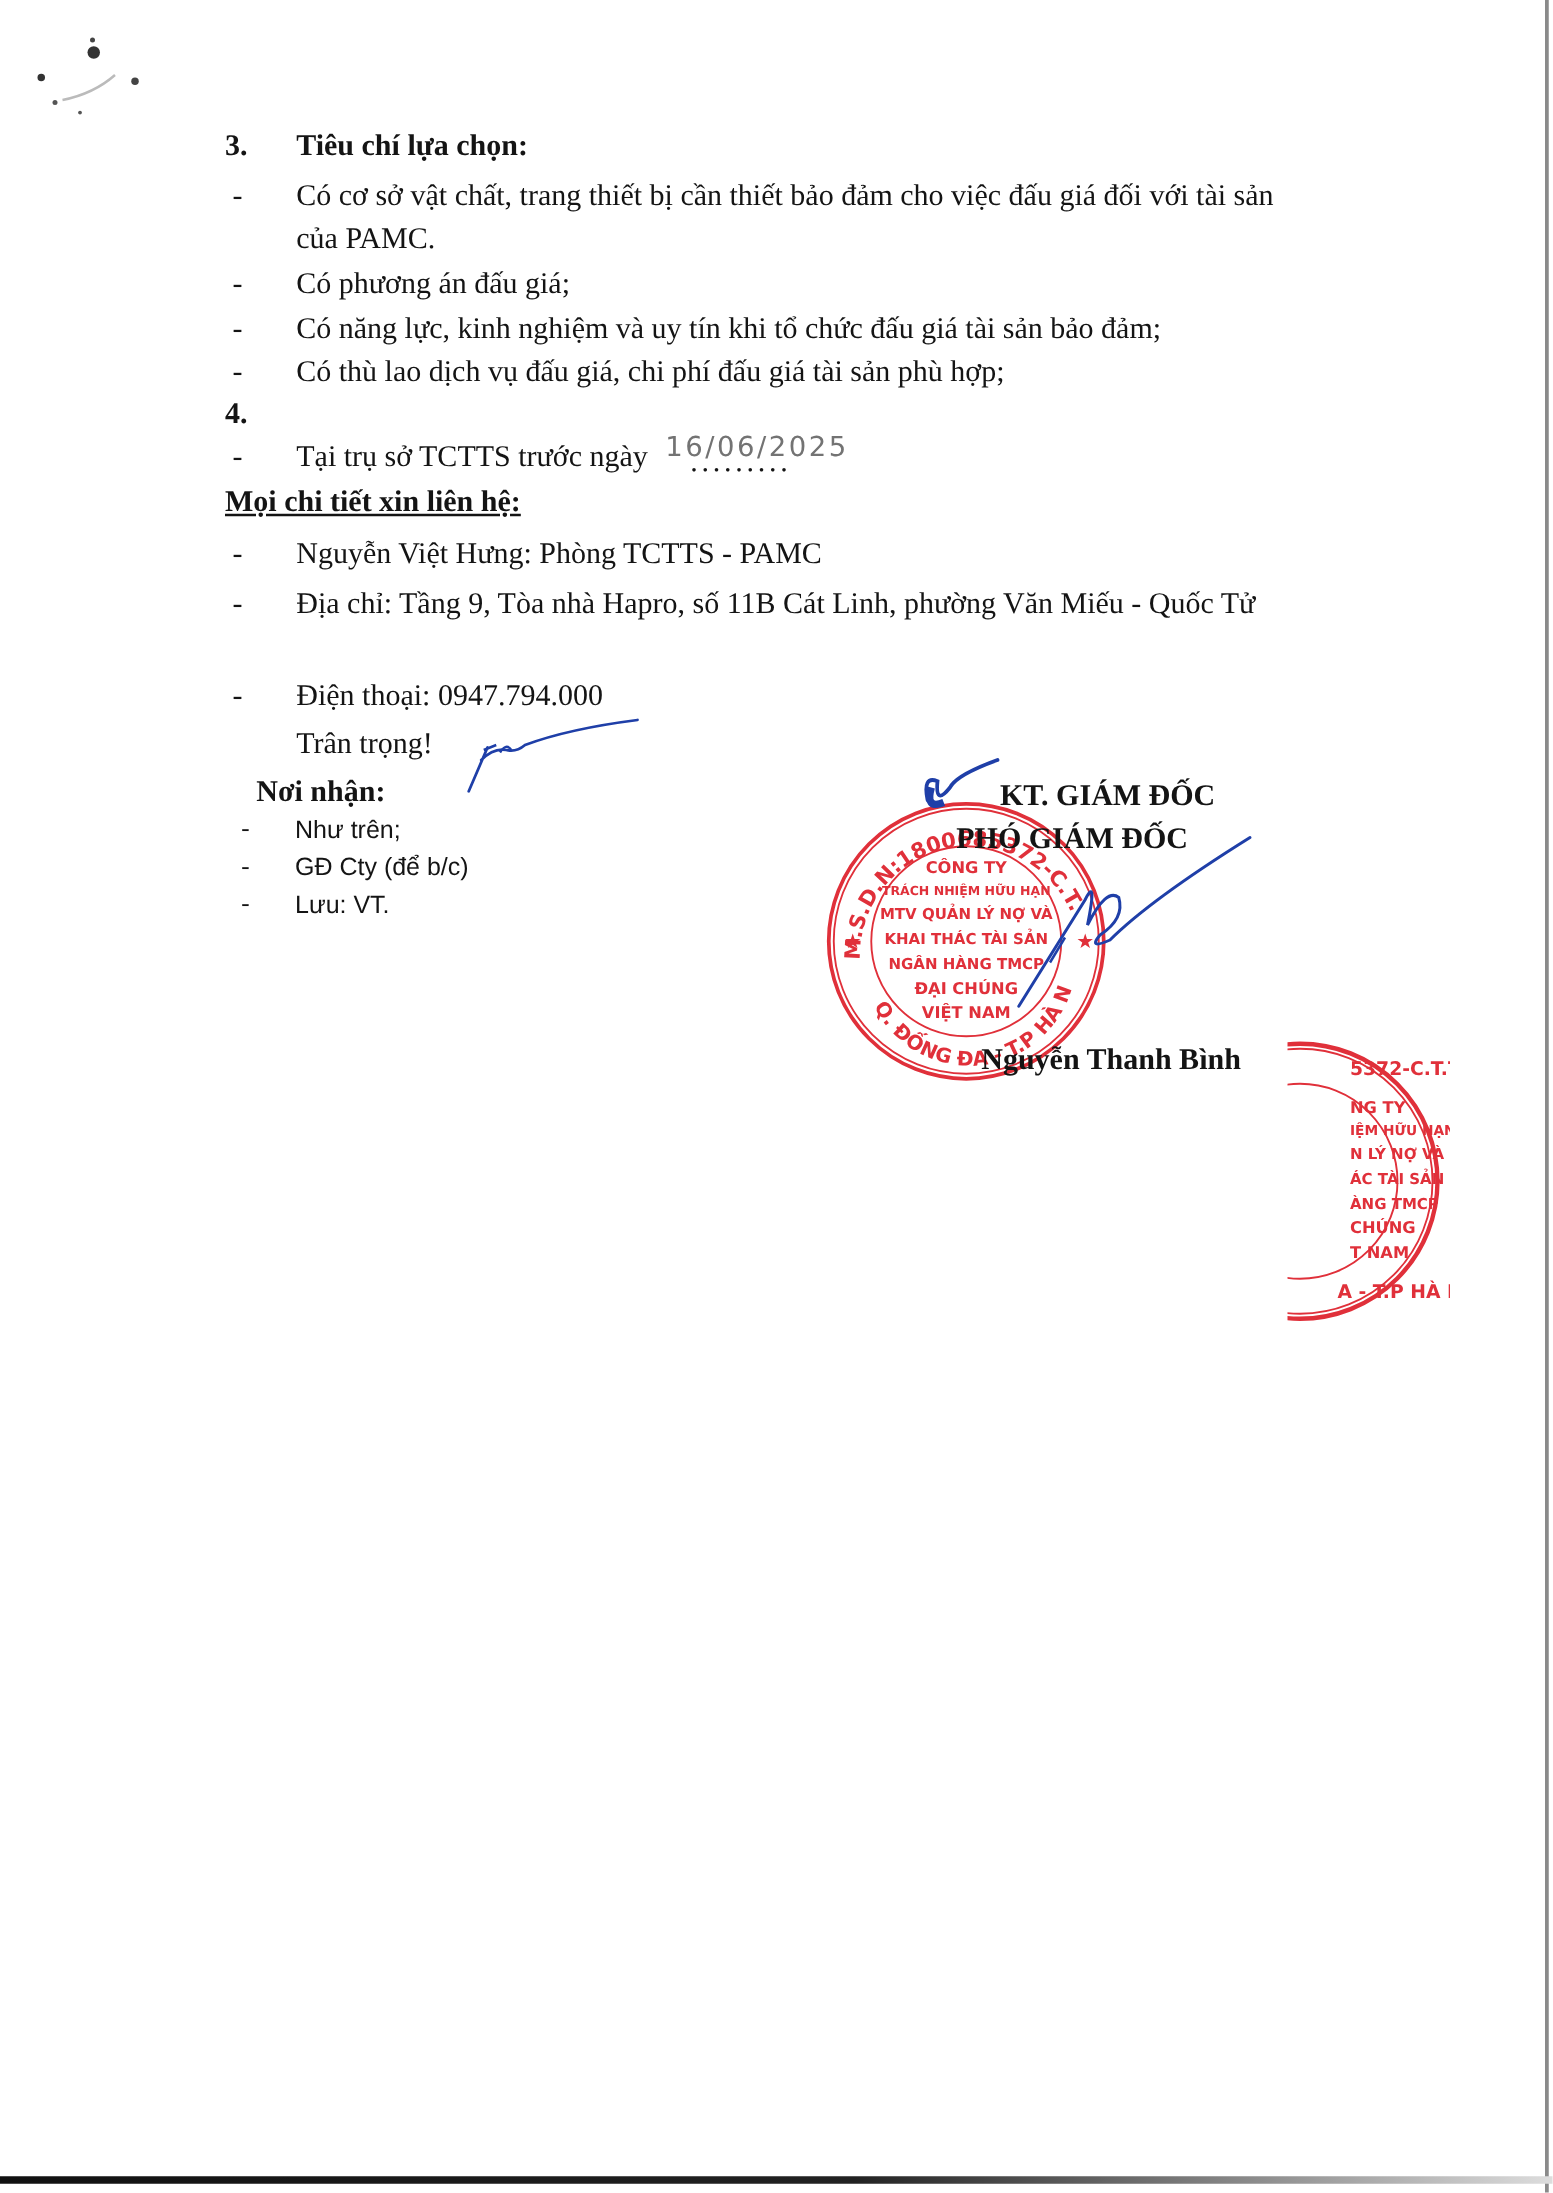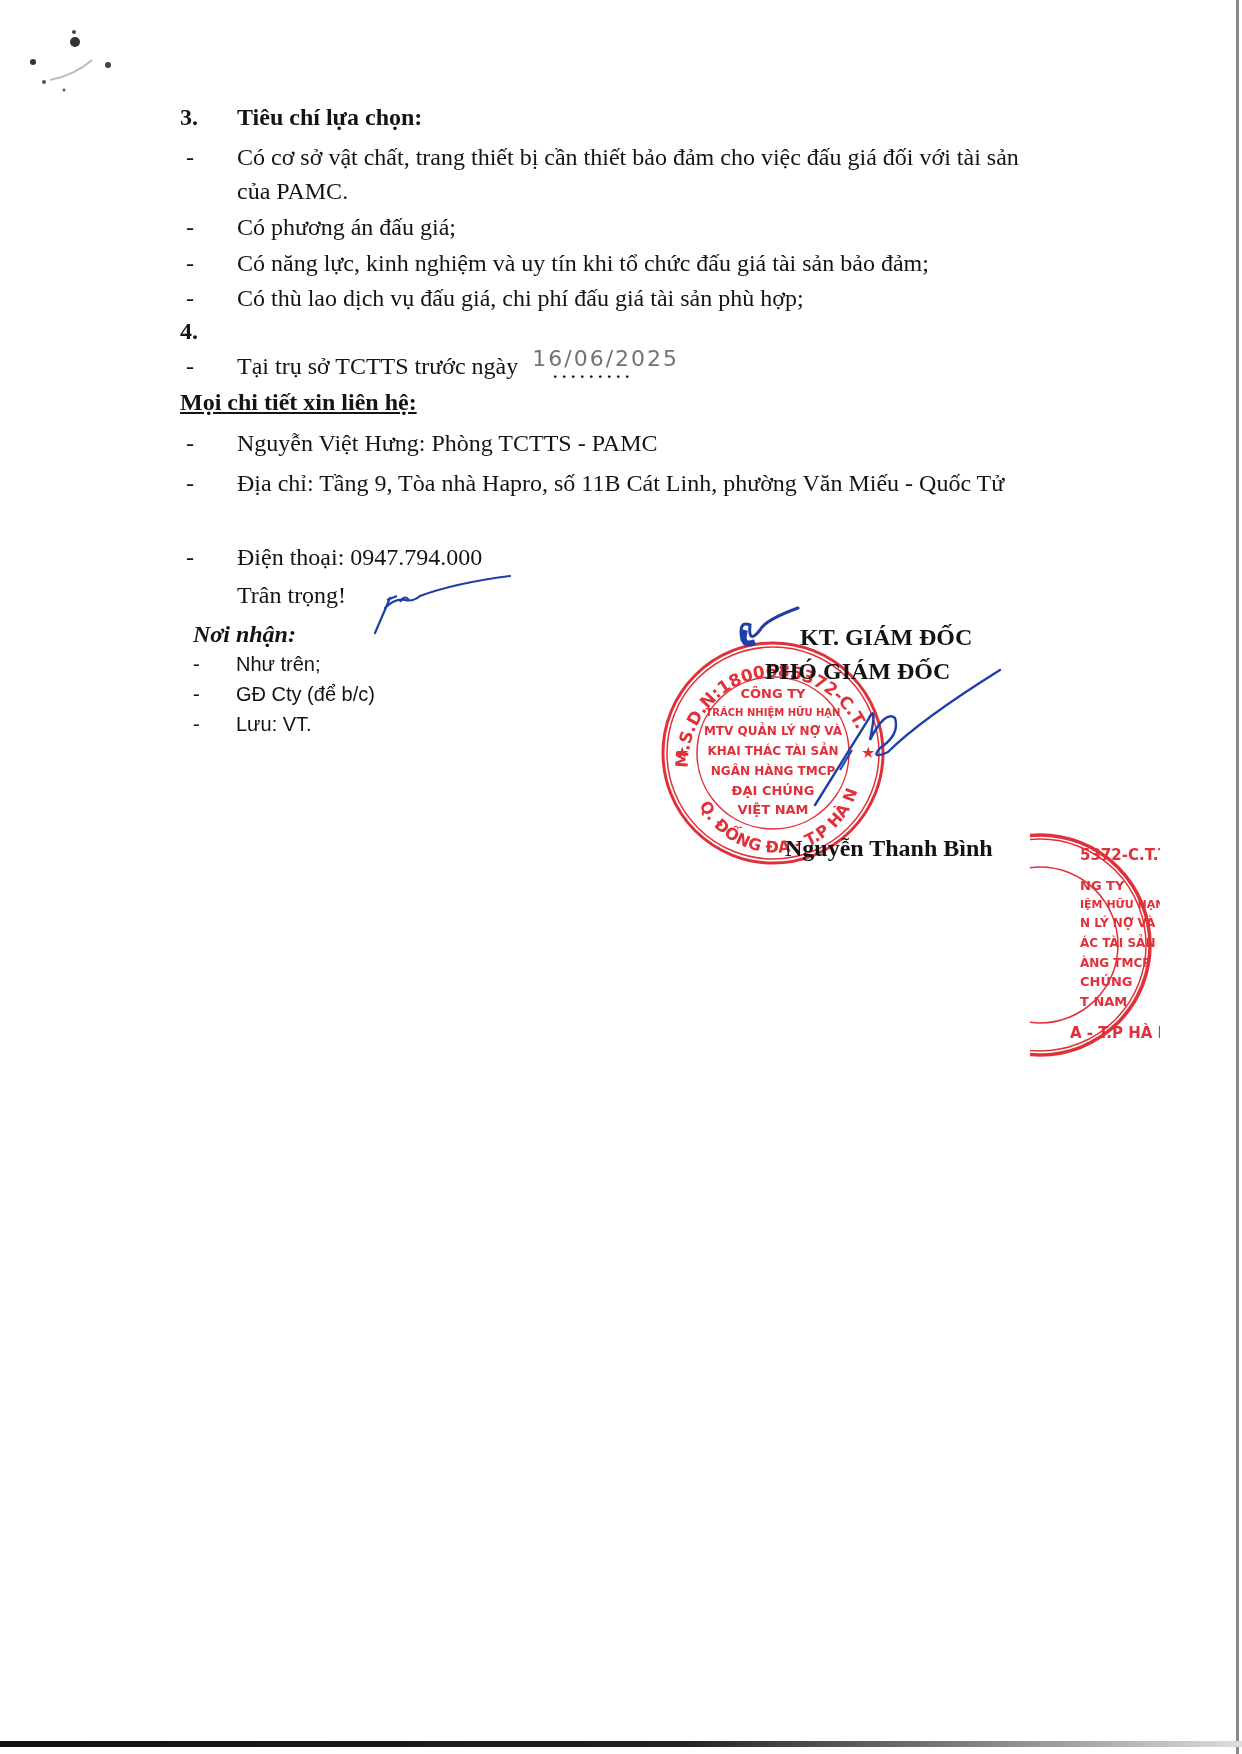--- a/index.html
+++ b/index.html
@@ -15,21 +15,21 @@
   .specks { position: absolute; left: 20px; top: 20px; width: 110px; height: 80px; }
 
   .line { position: absolute; font-size: 24px; line-height: 30px; white-space: nowrap; }
   .num { position: absolute; font-weight: bold; font-size: 24px; }
   .dash { position: absolute; font-size: 24px; }
   .bold { font-weight: bold; }
   .ul { text-decoration: underline; font-weight: bold; }
   .handwritten { font-family: "DejaVu Sans", sans-serif; color: #737373; font-size: 22px; letter-spacing: 2px; }
   .dots { color: #141414; }
   .small { font-size: 20px; }
-  .italic-bold { font-style: italic; font-weight: bold; }
+  .italic-bold { font-weight: bold; margin-left: 12px; }
 
   .stamp { position: absolute; }
   .sig { position: absolute; }
 </style>
 </head>
 <body>
 
 <div class="page">
 
   <svg class="specks" viewBox="0 0 110 80">

